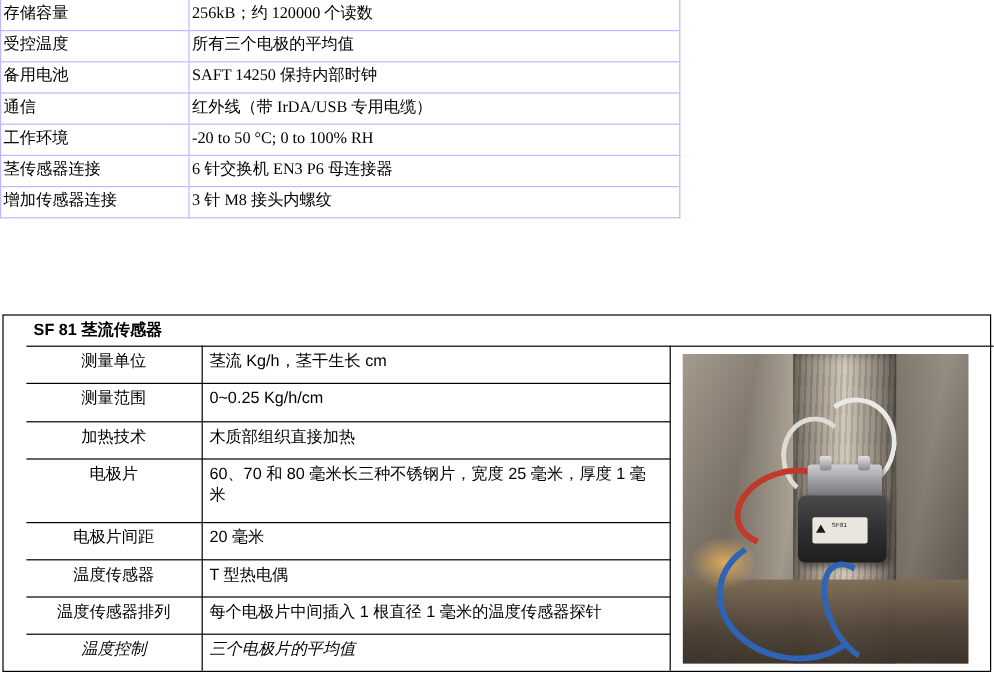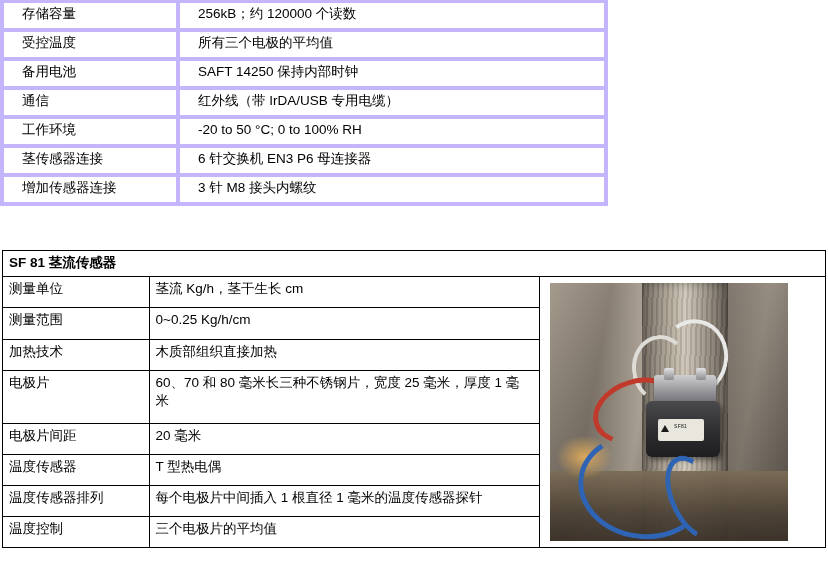--- a/index.html
+++ b/index.html
@@ -25,42 +25,44 @@
   
   .table1 {
     position: absolute;
     left: 0px;
     top: -1px;
     width: 556px;
     border-collapse: collapse;
     table-layout: fixed;
   }
   .table1 td {
-    border: 4px solid #c4b5fd;
-    padding: 3px 6px 4px 18px;
+    border: 1px solid #c4b5fd;
+    padding: 3px 6px 4px 2px;
     vertical-align: top;
     line-height: 1.25;
     height: 18px;
+    font-family: Liberation Serif, serif;
   }
   .table1 td.k {
     width: 148px;
   }
   .table1 td.v {
     width: 400px;
     margin-top: 10px;
   }
 
   
   .table2-wrap {
     position: absolute;
     left: 2px;
-    top: 250px;
+    top: 262px;
     width: 824px;
     border: 1px solid #000000;
     box-sizing: border-box;
+    padding-left: 19px;
   }
   .table2 {
     width: 100%;
     border-collapse: collapse;
     table-layout: fixed;
   }
   .table2 td {
     border: 1px solid #000000;
     padding: 3px 6px 4px 6px;
     vertical-align: top;
@@ -68,34 +70,36 @@
   }
   .table2 td.hdr {
     font-weight: bold;
     border-left: 0;
     border-top: 0;
     border-right: 0;
   }
   .table2 td.k {
     width: 146px;
     border-left: 0;
+    text-align: center;
   }
   .table2 td.v {
     width: 390px;
     margin-top: 48px;
   }
   .table2 td.imgcell {
     border-right: 0;
     border-bottom: 0;
     padding: 6px 8px 6px 10px;
     vertical-align: top;
     text-align: left;
   }
   .table2 tr.last td {
     border-bottom: 0;
+    font-style: italic;
   }
 
   
   .photo {
     width: 238px;
     height: 258px;
     position: relative;
     overflow: hidden;
     background: #8d8377;
   }

